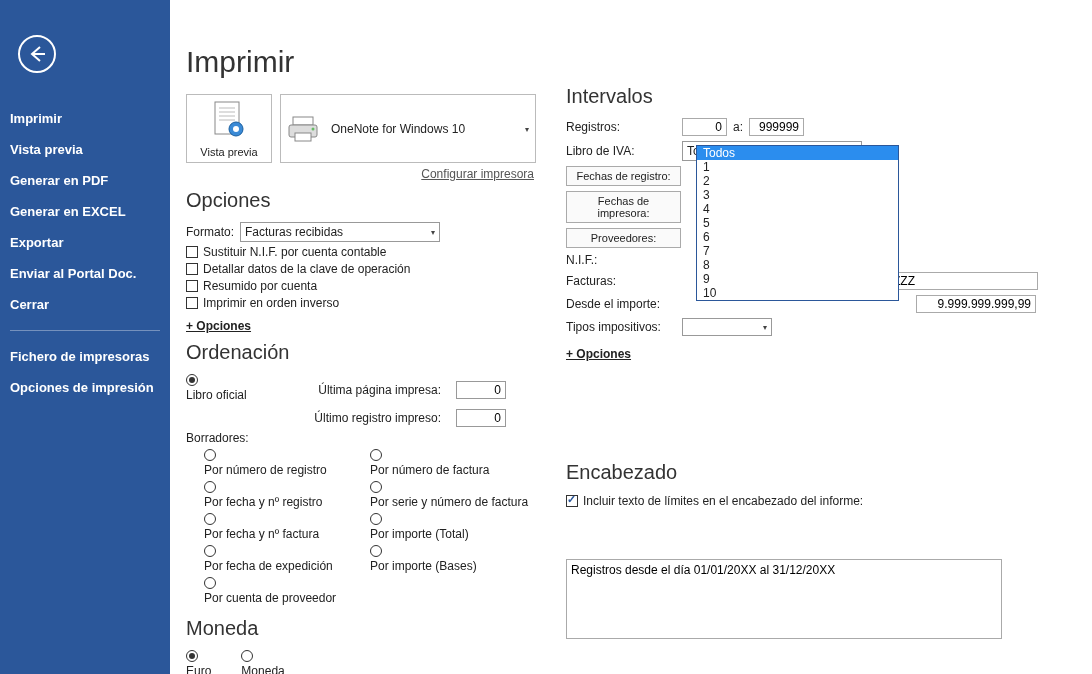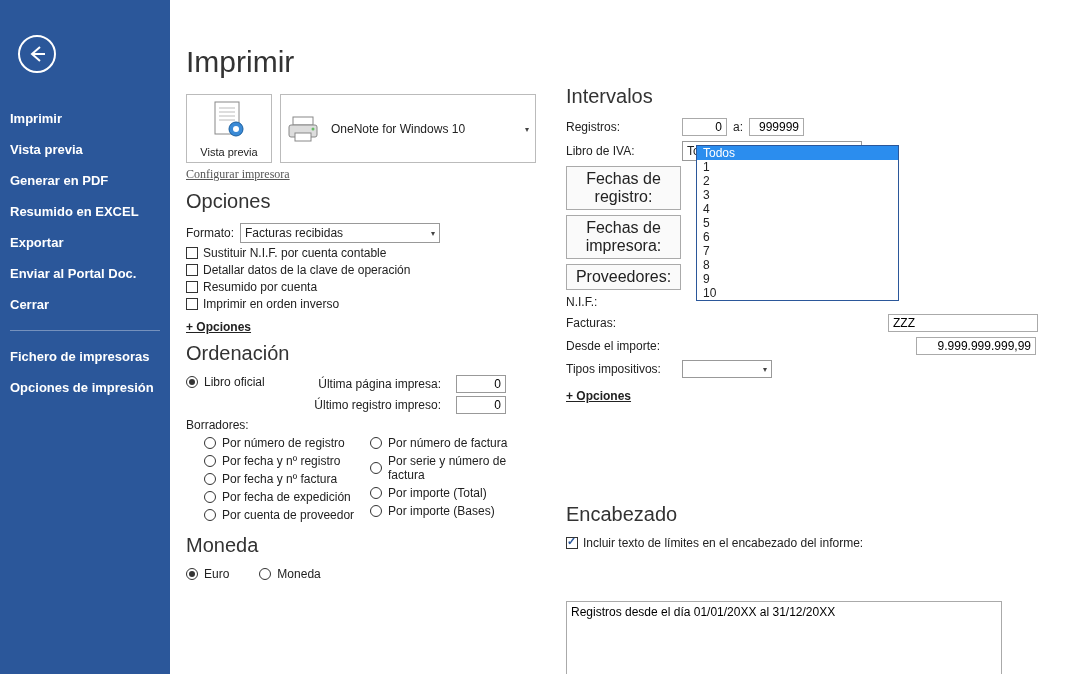--- a/index.html
+++ b/index.html
@@ -125,24 +125,23 @@
   }
   .printer-box .chev {
     position: absolute;
     right: 6px;
     top: 50%;
     transform: translateY(-50%);
     font-size: 8px;
     color: #444;
   }
   .config-link {
-    text-align: left;
+    text-align: right;
     margin-bottom: 4px;
     padding-right: 2px;
-    font-family: Liberation Serif, serif;
   }
   .config-link a {
     color: #555;
     font-size: 12px;
     text-decoration: underline;
     cursor: pointer;
   }
   .form-row {
     display: flex;
     align-items: center;
@@ -217,24 +216,24 @@
     position: absolute;
     top: 2px;
     left: 2px;
     right: 2px;
     bottom: 2px;
     border-radius: 50%;
     background: #333;
   }
   .radio-row {
     display: flex;
-    align-items: center;
     gap: 2px;
     margin-bottom: 4px;
     cursor: pointer;
+    flex-direction: column;
   }
   .two-col-radios {
     display: flex;
   }
   .two-col-radios > div { width: 170px; }
   .num-input {
     border: 1px solid #999;
     width: 50px;
     padding: 1px 4px;
     text-align: right;
@@ -260,21 +259,21 @@
     border: 1px solid #aaa;
     padding: 1px 4px;
     background: #fff;
     font-size: 12px;
     height: 18px;
   }
   .btn-like {
     border: 1px solid #aaa;
     padding: 3px 6px;
     text-align: center;
-    font-size: 16px;
+    font-size: 11px;
     cursor: pointer;
     background: #fafafa;
     min-width: 115px;
   }
   .dropdown-open {
     position: absolute;
     border: 1px solid #2b579a;
     background: #fff;
     z-index: 10;
     font-size: 12px;
@@ -311,21 +310,21 @@
 
 <div class="sidebar">
   <div class="back-circle">
     <svg width="20" height="20">
         <path d="M13 3 L5 10 L13 17 M5 10 H18" stroke-width="2" fill="none"></path>
       </svg>
   </div>
   <div class="sidebar-item bold">Imprimir</div>
   <div class="sidebar-item bold">Vista previa</div>
   <div class="sidebar-item bold">Generar en PDF</div>
-  <div class="sidebar-item bold">Resumido en EXCEL</div>
+  <div class="sidebar-item bold">Generar en EXCEL</div>
   <div class="sidebar-item bold">Exportar</div>
   <div class="sidebar-item bold">Enviar al Portal Doc.</div>
   <div class="sidebar-item bold">Cerrar</div>
   <div class="sidebar-sep"></div>
   <div class="sidebar-item bold">Fichero de impresoras</div>
   <div class="sidebar-item bold">Opciones de impresión</div>
 </div>
 
 <div class="main">
 

